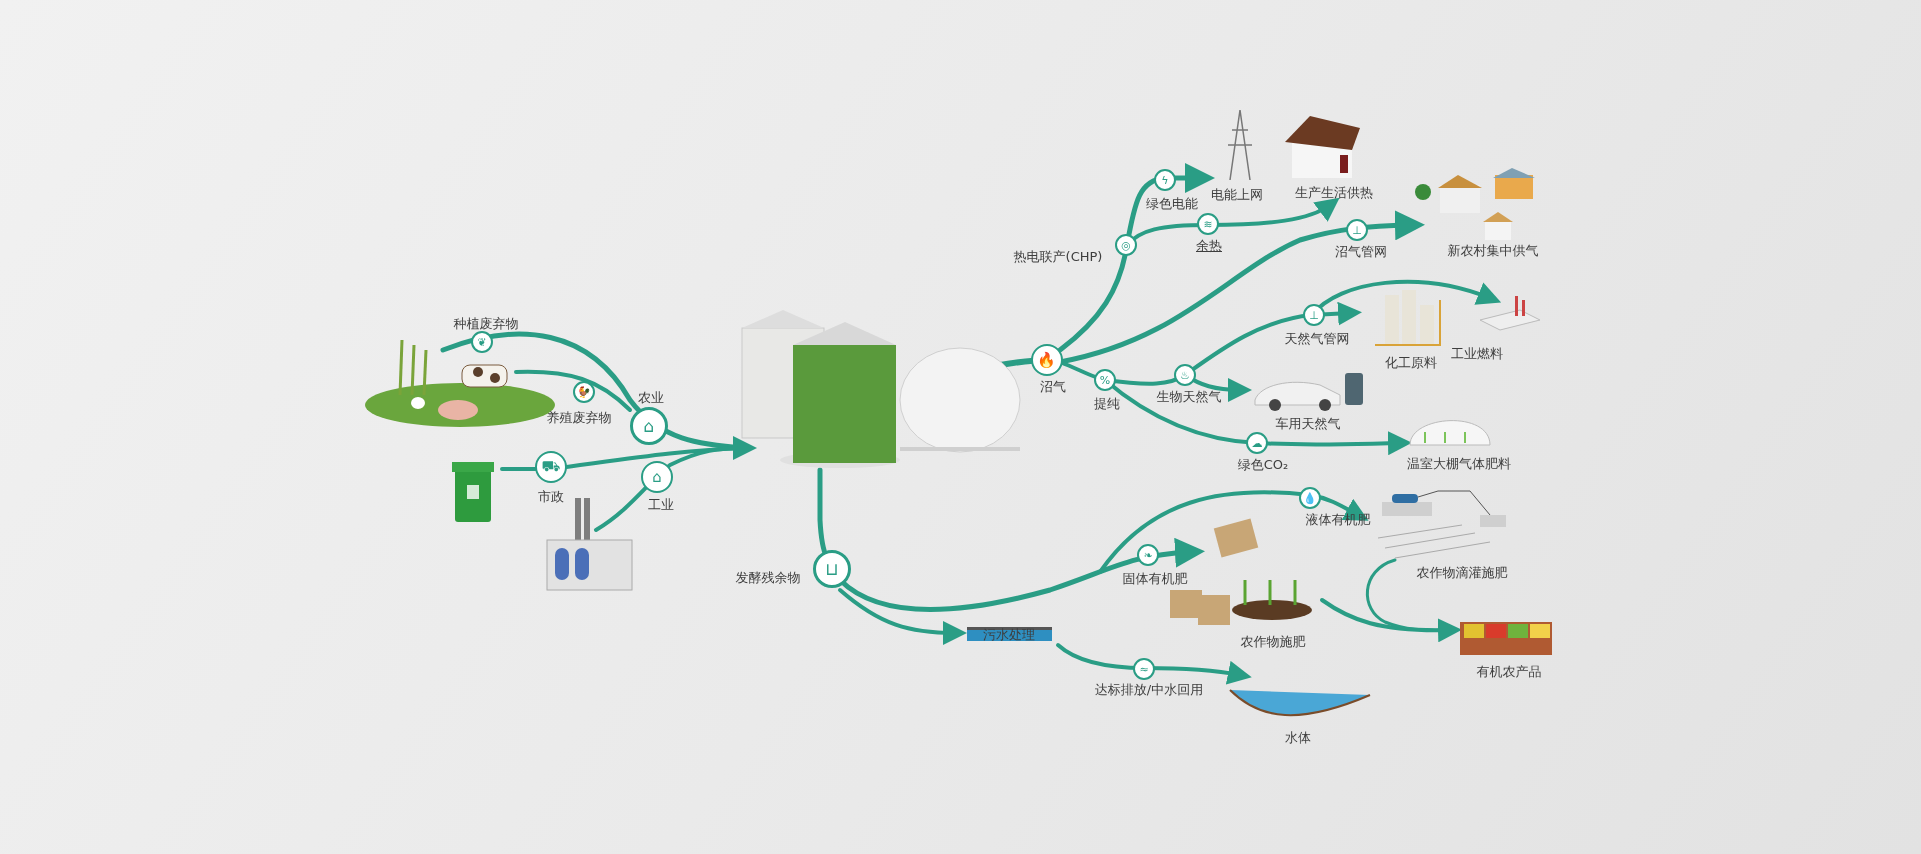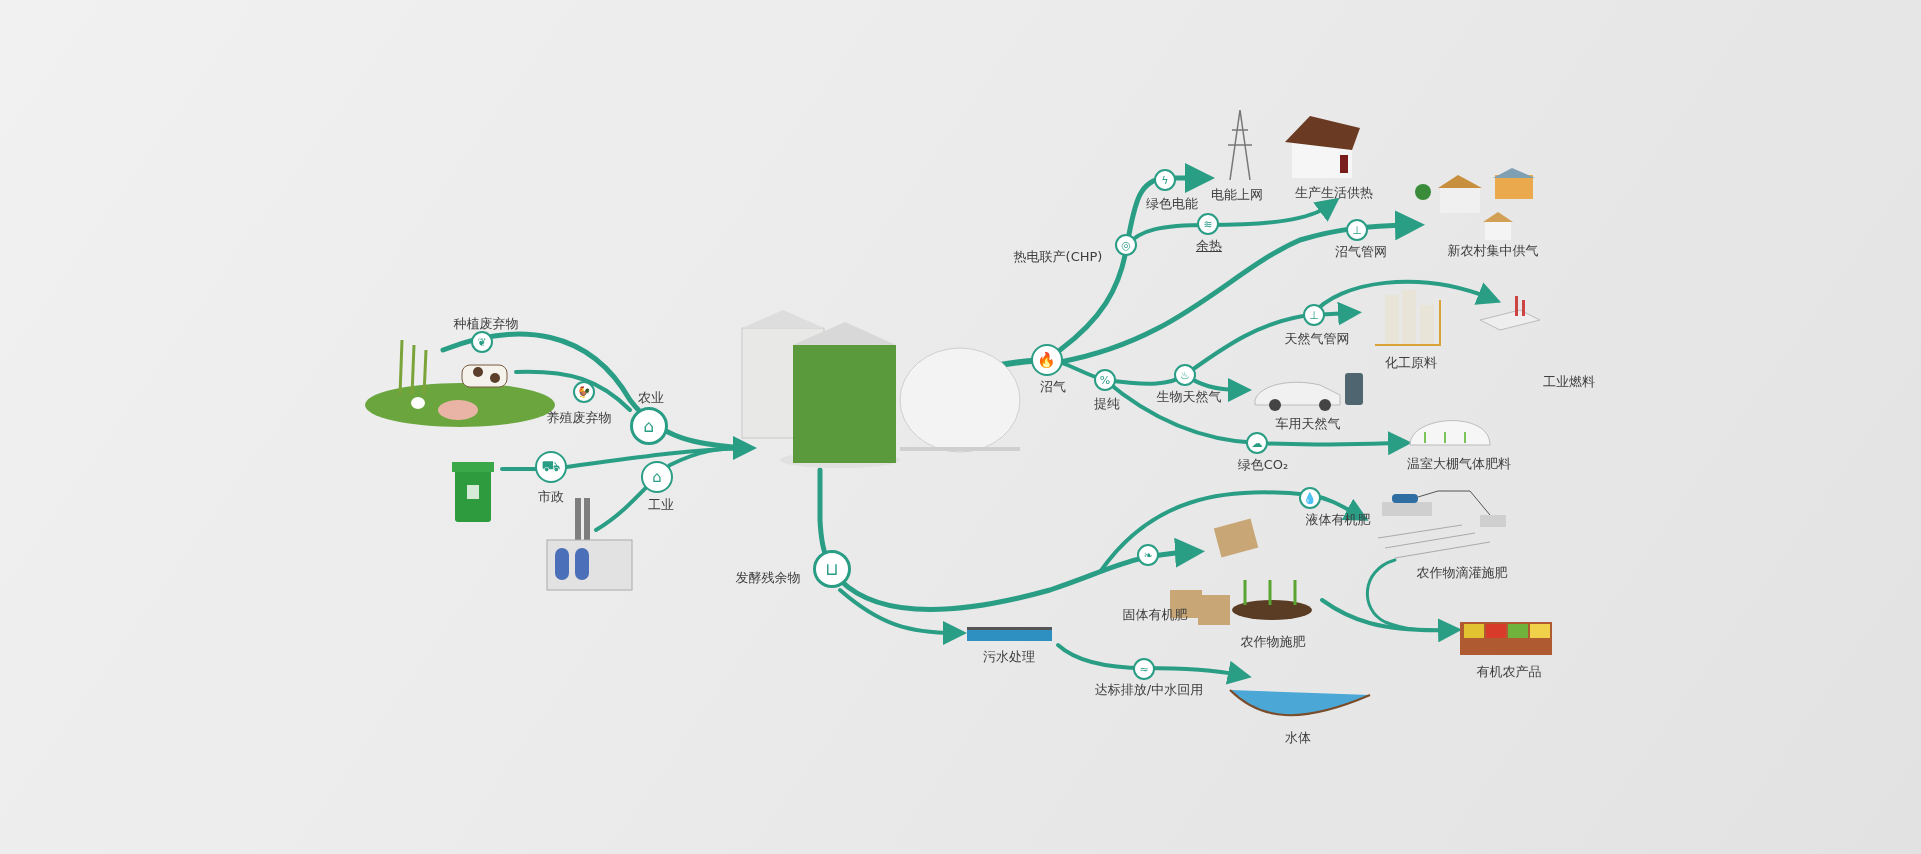--- a/index.html
+++ b/index.html
@@ -196,26 +196,26 @@
 <div class="lbl" style="left:1058px;top:257px;">热电联产(CHP)</div>
 <div class="lbl" style="left:1172px;top:204px;">绿色电能</div>
 <div class="lbl" style="left:1237px;top:195px;">电能上网</div>
 <div class="lbl" style="left:1209px;top:246px;text-decoration:underline;">余热</div>
 <div class="lbl" style="left:1334px;top:193px;">生产生活供热</div>
 <div class="lbl" style="left:1361px;top:252px;">沼气管网</div>
 <div class="lbl" style="left:1493px;top:251px;">新农村集中供气</div>
 <div class="lbl" style="left:1107px;top:404px;text-align:center;">提纯</div>
 <div class="lbl" style="left:1317px;top:339px;">天然气管网</div>
 <div class="lbl" style="left:1411px;top:363px;">化工原料</div>
-<div class="lbl" style="left:1569px;top:354px;margin-top:28px;">工业燃料</div>
+<div class="lbl" style="left:1477px;top:354px;">工业燃料</div>
 <div class="lbl" style="left:1189px;top:397px;text-align:right;">生物天然气</div>
 <div class="lbl" style="left:1308px;top:424px;">车用天然气</div>
 <div class="lbl" style="left:1263px;top:465px;">绿色CO₂</div>
 <div class="lbl" style="left:1459px;top:464px;">温室大棚气体肥料</div>
 <div class="lbl" style="left:768px;top:578px;">发酵残余物</div>
 <div class="lbl" style="left:1313px;top:520px;margin-left:25px;">液体有机肥</div>
 <div class="lbl" style="left:1462px;top:573px;">农作物滴灌施肥</div>
-<div class="lbl" style="left:1155px;top:579px;margin-top:36px;">固体有机肥</div>
+<div class="lbl" style="left:1155px;top:579px;">固体有机肥</div>
 <div class="lbl" style="left:1273px;top:642px;">农作物施肥</div>
 <div class="lbl" style="left:1509px;top:672px;">有机农产品</div>
-<div class="lbl" style="left:1009px;top:657px;">污水处理</div>
+<div class="lbl" style="left:1009px;top:635px;">污水处理</div>
 <div class="lbl" style="left:1149px;top:690px;">达标排放/中水回用</div>
 <div class="lbl" style="left:1298px;top:738px;">水体</div>
 
 </body></html>

